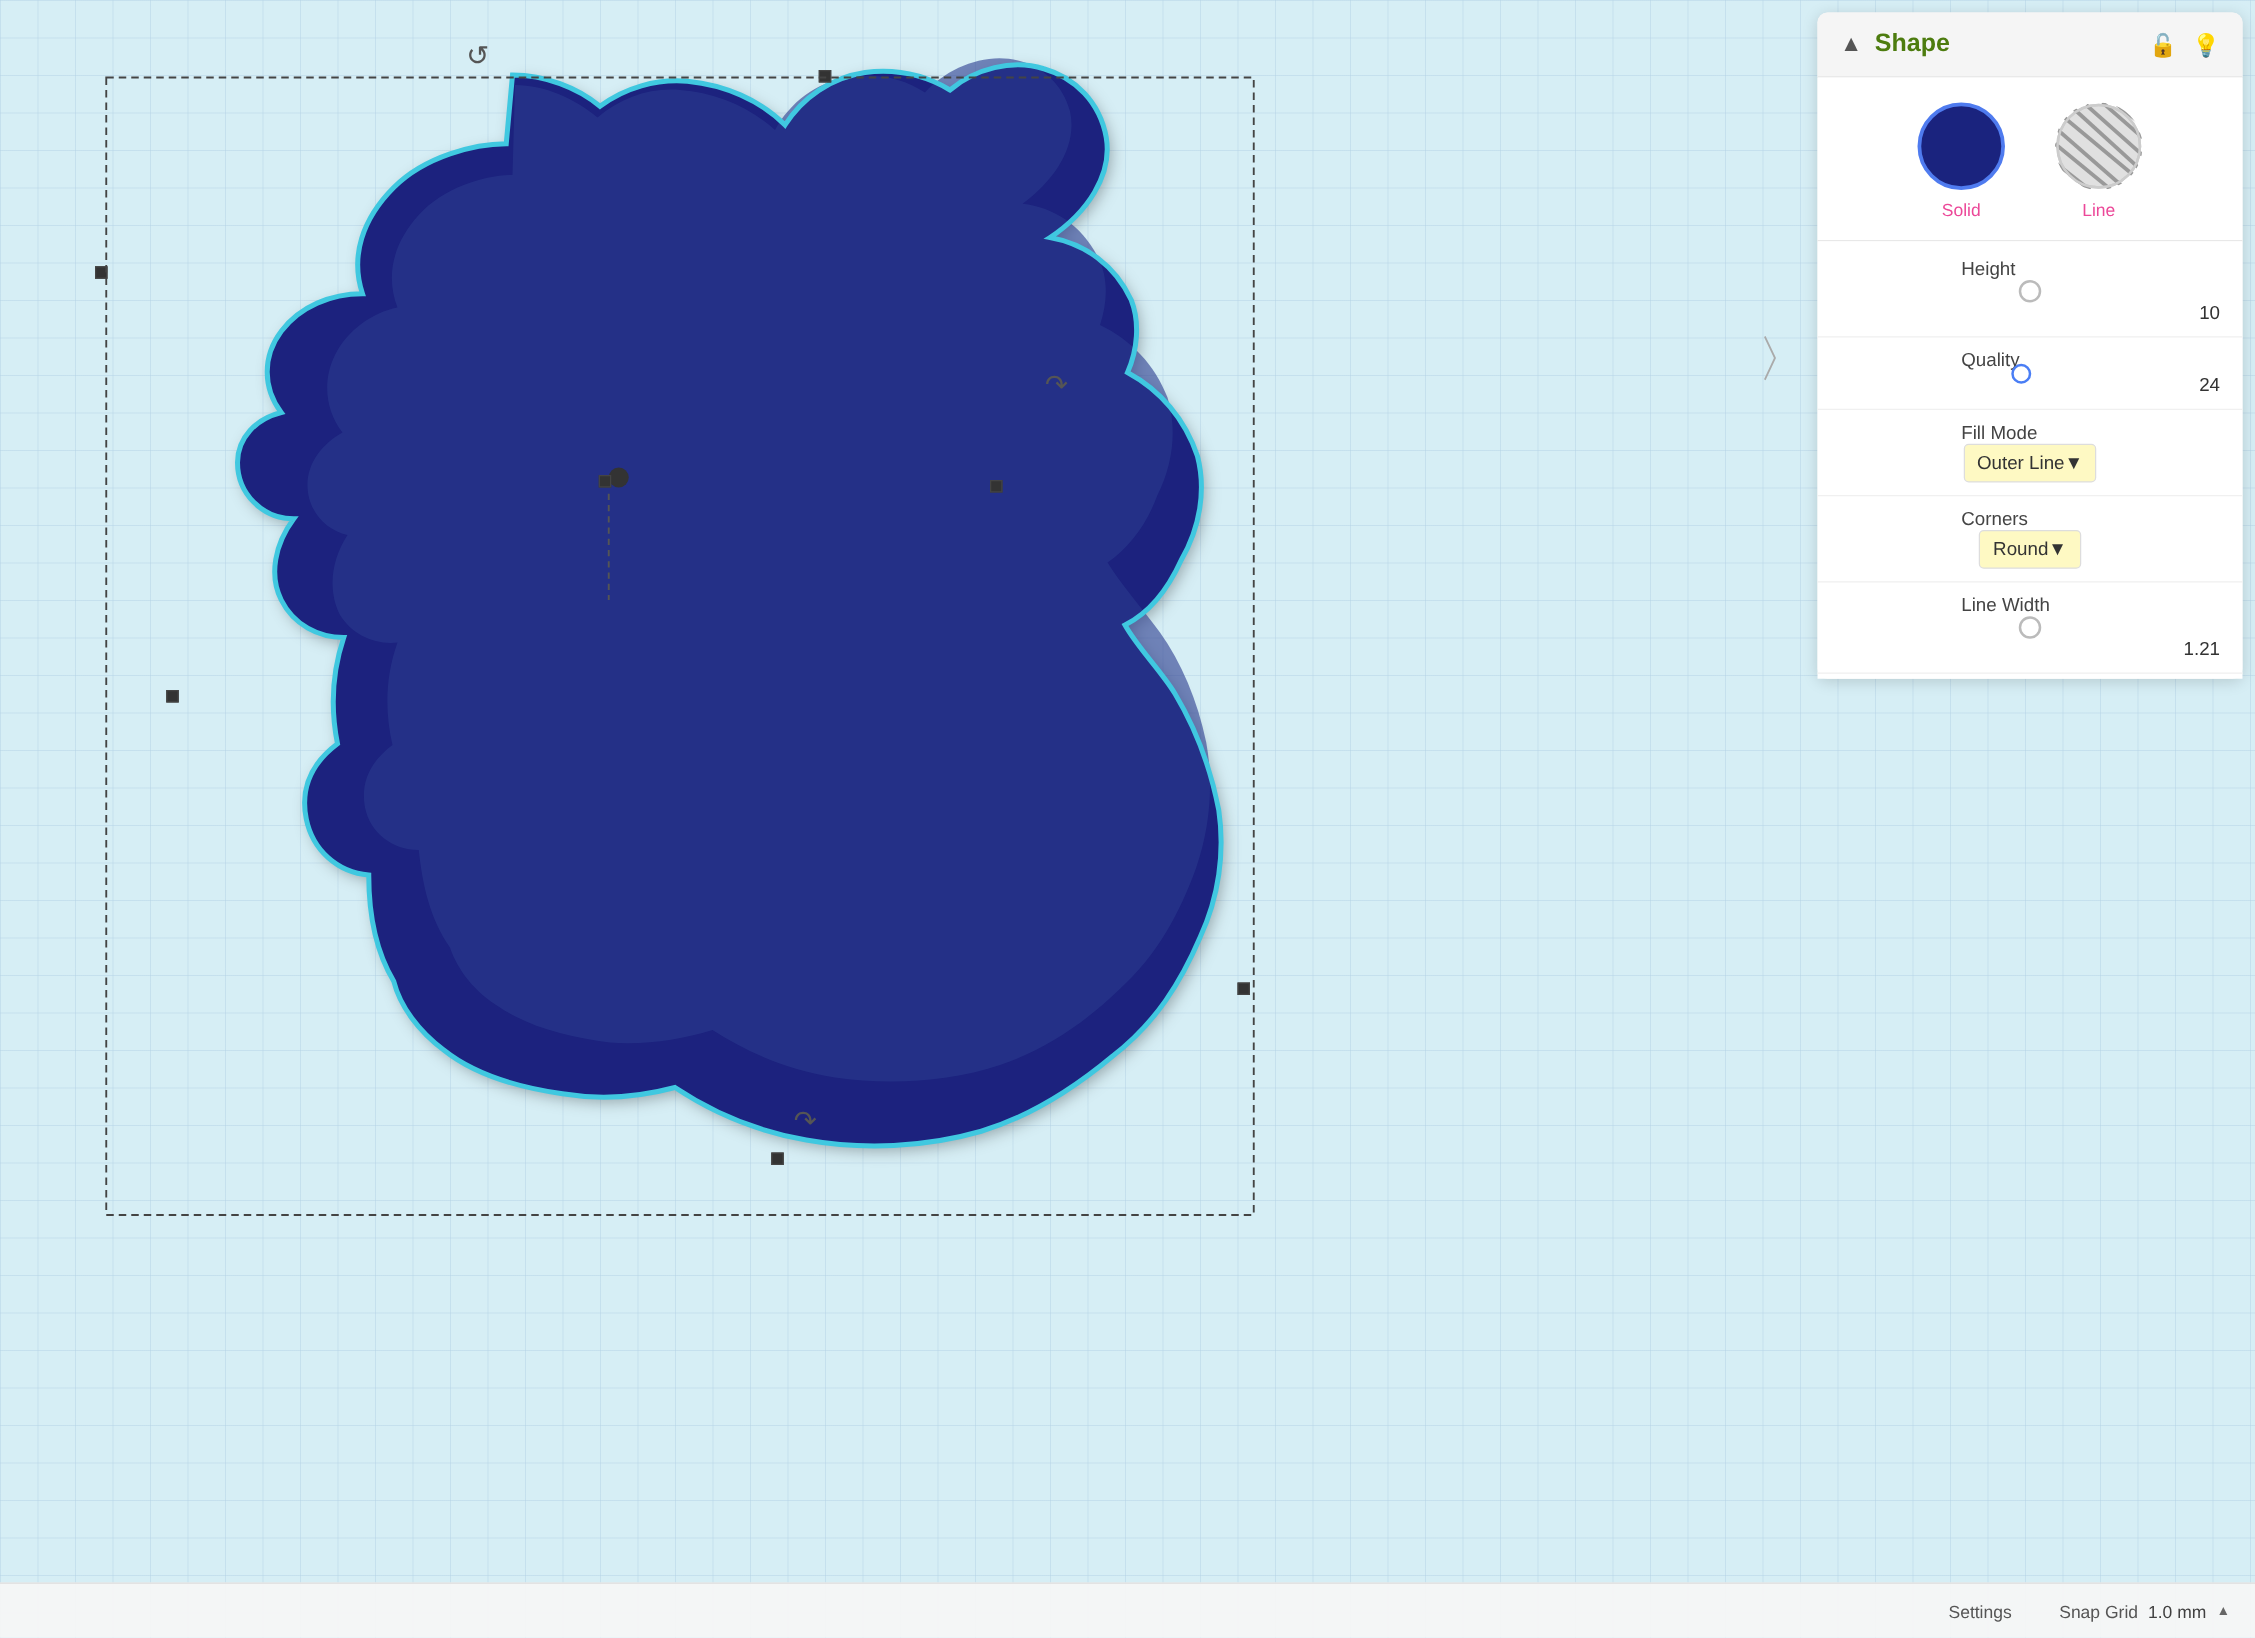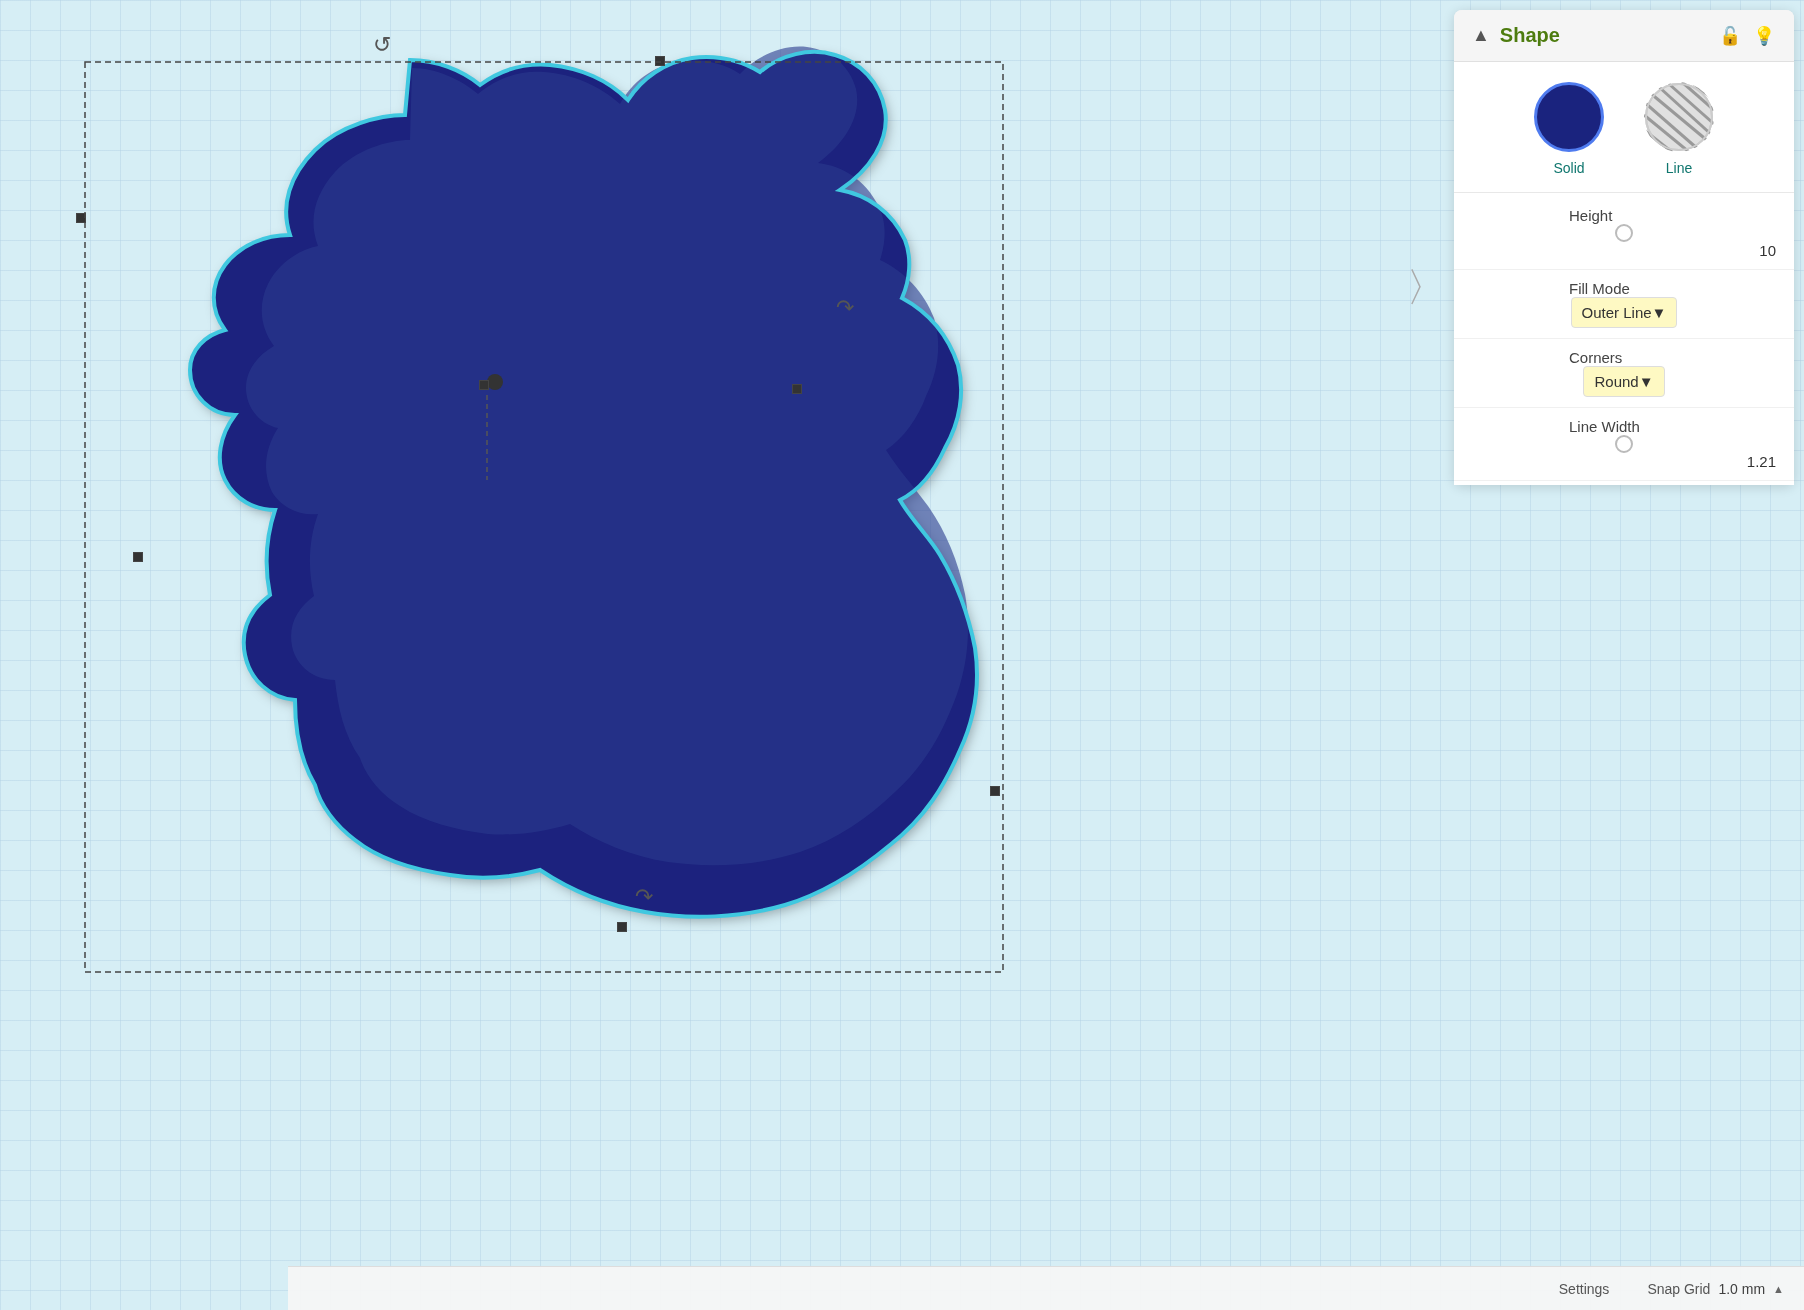--- a/index.html
+++ b/index.html
@@ -105,21 +105,21 @@
       justify-content: center;
     }
 
     .shape-circle.solid {
       background: #1a237e;
       border: 3px solid #4f7bef;
     }
 
     .shape-label {
       font-size: 14px;
-      color: #0f766e;
+      color: #ec4899;
     }
 
     
     #properties {
       background: #fff;
       padding: 4px 0;
     }
 
     .prop-row {
       display: flex;
@@ -204,21 +204,21 @@
     .dropdown-arrow {
       font-size: 12px;
       color: #666;
     }
 
     
     #bottom-bar {
       position: absolute;
       bottom: 0;
       right: 0;
-      width: 1516px;
+      width: 1804px;
       height: 44px;
       background: rgba(245,245,245,0.95);
       border-top: 1px solid #ddd;
       display: flex;
       align-items: center;
       justify-content: flex-end;
       padding: 0 20px;
       gap: 8px;
     }
 
@@ -502,20 +502,29 @@
   <div id="properties">
 
     <div class="prop-row">
       <span class="prop-label">Height</span>
       <div class="prop-control">
         <div class="circle-icon"></div>
       </div>
       <span class="prop-value">10</span>
     </div>
 
+    <div class="prop-row">
+      <span class="prop-label">Quality</span>
+      <div class="prop-control">
+        <div class="slider-track">
+          <div class="slider-thumb"></div>
+        </div>
+      </div>
+      <span class="prop-value">24</span>
+    </div>
 
     <div class="prop-row">
       <span class="prop-label">Fill Mode</span>
       <div class="dropdown-control">
         <span>Outer Line</span>
         <span class="dropdown-arrow">▼</span>
       </div>
     </div>
 
     <div class="prop-row">

